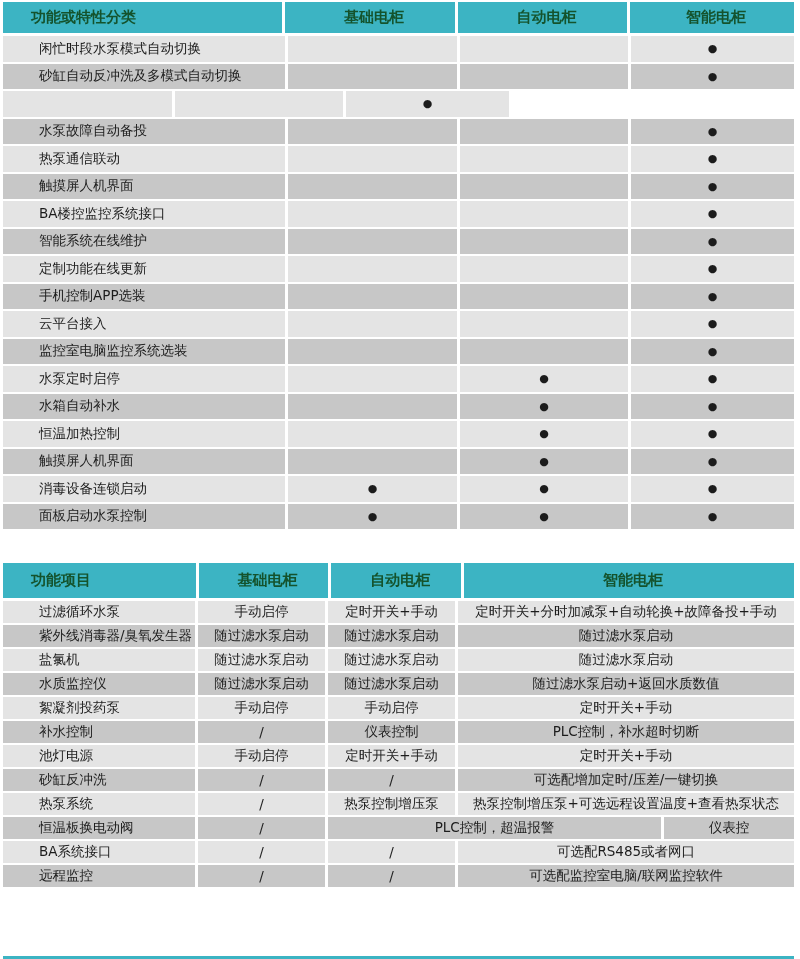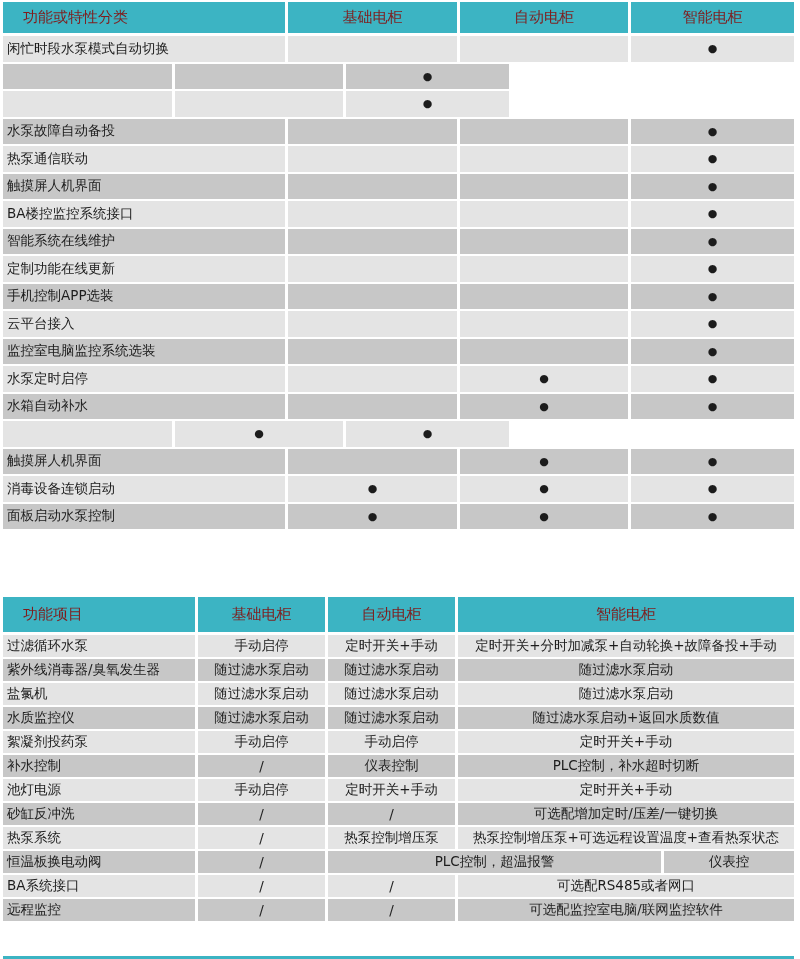--- a/index.html
+++ b/index.html
@@ -5,45 +5,46 @@
   * { margin:0; padding:0; box-sizing:border-box; }
   html,body { width:800px; height:959px; }
   body {
     position:relative;
     background:#ffffff;
     font-family:"DejaVu Sans","Liberation Sans",sans-serif;
     overflow:hidden;
   }
   .tbl { position:absolute; left:3px; width:791px; }
   #table1 { top:2px; }
-  #table2 { top:597px; }
+  #table2 { top:563px; }
 
   .thead { display:flex; background:#3cb4c3; margin-bottom:3px; }
   #table1 .thead { height:31px; }
   #table2 .thead { height:35px; }
   .hcell {
     display:flex; align-items:center; justify-content:center;
-    font-weight:normal; font-size:15px; color:#7f1d1d;
+    font-weight:bold; font-size:15px; color:#14532d;
     border-right:3px solid #ffffff;
+    margin-left:8px;
   }
   .hcell:last-child { border-right:none;border-radius:14px; }
   .hcell.first { justify-content:flex-start; padding-left:20px; }
 
   .trow { display:flex; }
   #table1 .trow { height:27.5px; }
   #table2 .trow { height:24px;border-radius:12px; }
   .cell {
     display:flex; align-items:center; justify-content:center;
     font-size:13.5px; color:#1c1c1c;
     border-right:3px solid #ffffff;
     border-bottom:2px solid #ffffff;
     white-space:nowrap; overflow:hidden;
   }
   .cell:last-child { border-right:none; }
-  .cell.first { justify-content:flex-start; padding-left:4px; }
+  .cell.first { justify-content:flex-start; padding-left:36px; }
   .trow.light .cell { background:#e4e4e4; }
   .trow.dark  .cell { background:#c7c7c7; }
 
   
   #table1 .cell:not(.first) { font-size:11px; letter-spacing:0; }
 
   
   #table1 .c0 { width:285px; } #table1 .c1 { width:172px; }
   #table1 .c2 { width:171px; } #table1 .c3 { width:163px; }
   #table2 .c0 { width:195px; } #table2 .c1 { width:130px; }
@@ -65,20 +66,21 @@
     <div class="hcell c3">智能电柜</div>
   </div>
   <div>
       <div class="trow light">
         <div class="cell c0 first">闲忙时段水泵模式自动切换</div>
         <div class="cell c1"></div>
         <div class="cell c2"></div>
         <div class="cell c3">●</div>
       </div>
       <div class="trow dark">
+        <div class="cell c0 first">砂缸自动反冲洗及多模式自动切换</div>
         <div class="cell c1"></div>
         <div class="cell c2"></div>
         <div class="cell c3">●</div>
       </div>
       <div class="trow light">
         <div class="cell c1"></div>
         <div class="cell c2"></div>
         <div class="cell c3">●</div>
       </div>
       <div class="trow dark">
@@ -141,20 +143,21 @@
         <div class="cell c2">●</div>
         <div class="cell c3">●</div>
       </div>
       <div class="trow dark">
         <div class="cell c0 first">水箱自动补水</div>
         <div class="cell c1"></div>
         <div class="cell c2">●</div>
         <div class="cell c3">●</div>
       </div>
       <div class="trow light">
+        <div class="cell c0 first">恒温加热控制</div>
         <div class="cell c1"></div>
         <div class="cell c2">●</div>
         <div class="cell c3">●</div>
       </div>
       <div class="trow dark">
         <div class="cell c0 first">触摸屏人机界面</div>
         <div class="cell c1"></div>
         <div class="cell c2">●</div>
         <div class="cell c3">●</div>
       </div>

